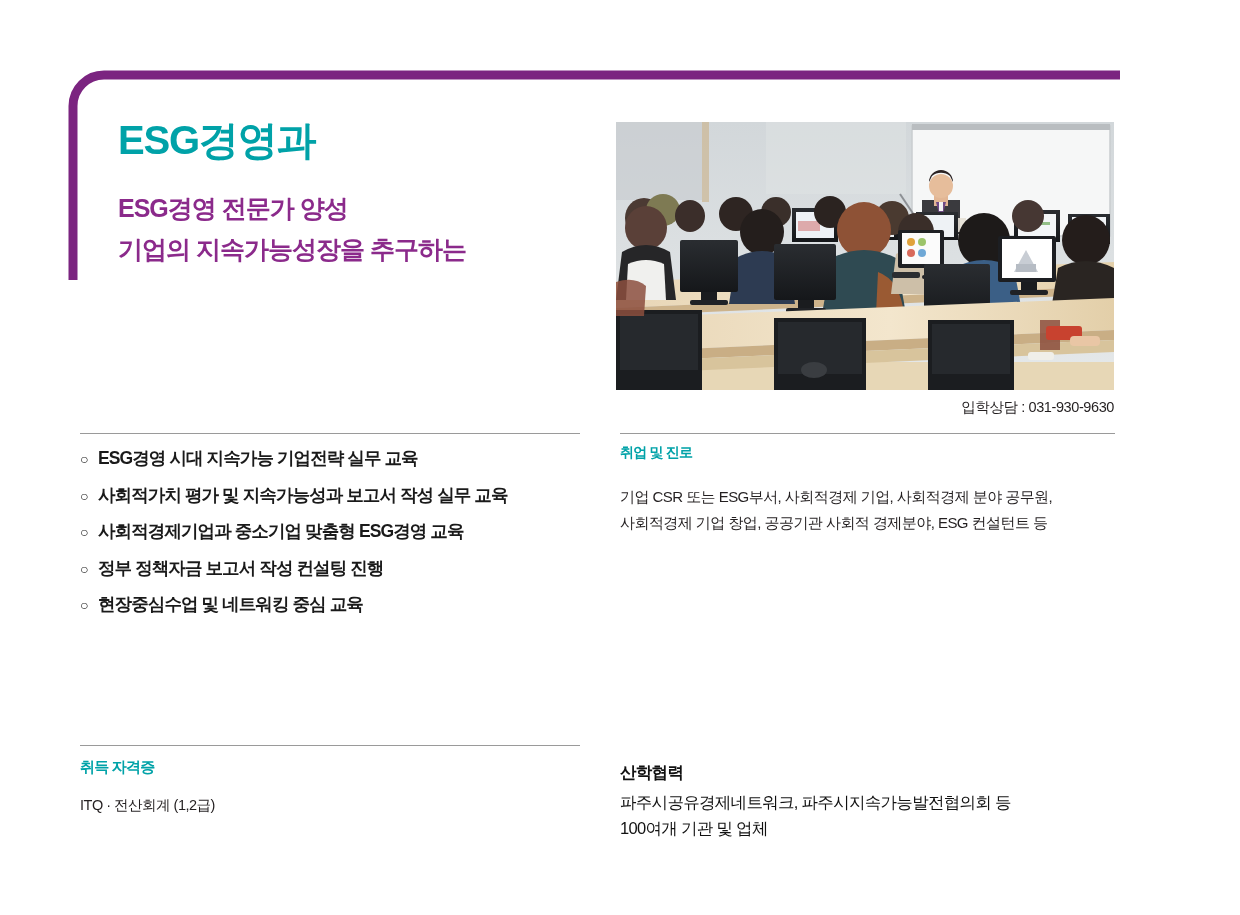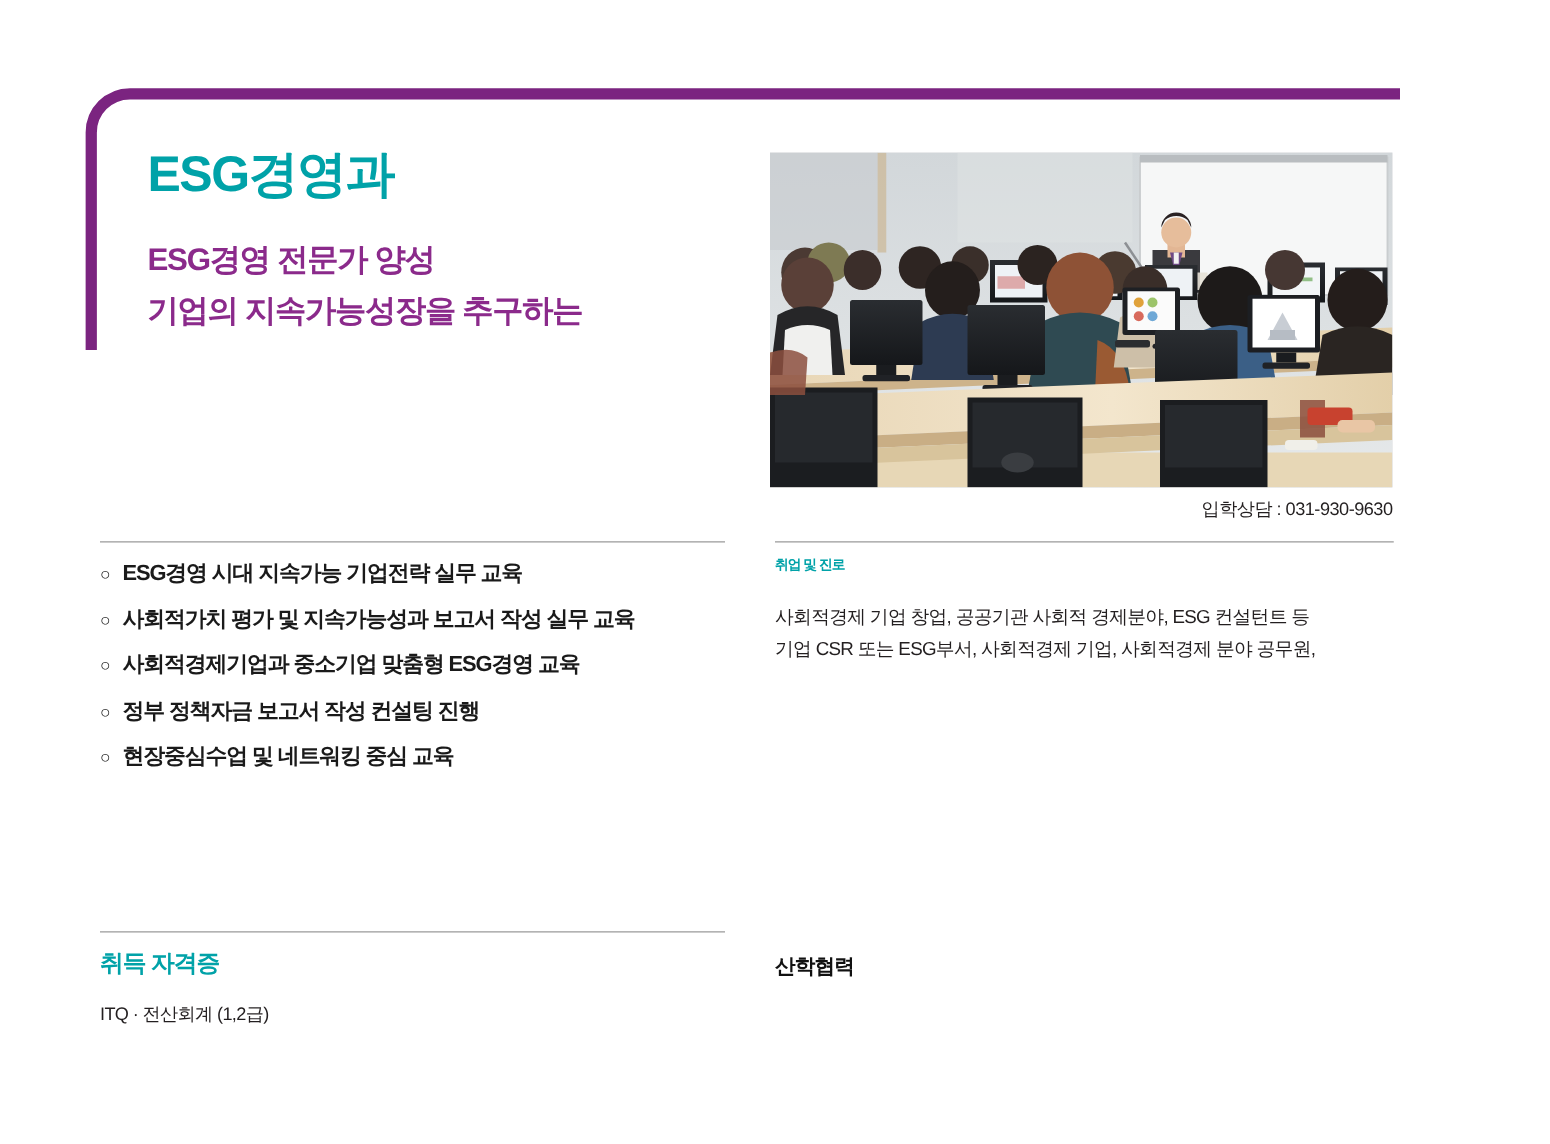--- a/index.html
+++ b/index.html
@@ -122,21 +122,21 @@
   }
 
   
   .career {
     position: absolute;
     left: 620px;
     top: 444px;
     width: 500px;
   }
   .career h3 {
-    font-size: 11px;
+    font-size: 14px;
     font-weight: 700;
     letter-spacing: -0.8px;
     color: #00a2a8;
     margin: 0 0 22px 0;
   }
   .career p {
     font-size: 15px;
     letter-spacing: -0.55px;
     line-height: 1.75;
     color: #231f20;
@@ -145,21 +145,21 @@
   .career p span { display: block; white-space: nowrap; }
 
   
   .certs {
     position: absolute;
     left: 80px;
     top: 758px;
     width: 520px;
   }
   .certs h3 {
-    font-size: 19px;
+    font-size: 15px;
     font-weight: 700;
     letter-spacing: -0.8px;
     color: #00a2a8;
     margin: 0 0 17px 0;
   }
   .certs p {
     font-size: 14.5px;
     letter-spacing: -0.5px;
     line-height: 1.6;
     color: #231f20;
@@ -375,31 +375,33 @@
     </li>
     <li>
       <span class="bull">○</span>
       <span>현장중심수업 및 네트워킹 중심 교육</span>
     </li>
   </ul>
 
   <section class="career">
     <h3>취업 및 진로</h3>
     <p>
+      <span>기업 CSR 또는 ESG부서, 사회적경제 기업, 사회적경제 분야 공무원,</span>
       <span>사회적경제 기업 창업, 공공기관 사회적 경제분야, ESG 컨설턴트 등</span>
-      <span>기업 CSR 또는 ESG부서, 사회적경제 기업, 사회적경제 분야 공무원,</span>
     </p>
   </section>
 
   <section class="certs">
     <h3>취득 자격증</h3>
     <p>
       <span>ITQ · 전산회계 (1,2급)</span>
     </p>
   </section>
 
   <section class="coop">
     <h3>산학협력</h3>
     <p>
+      <span>파주시공유경제네트워크, 파주시지속가능발전협의회 등</span>
+      <span>100여개 기관 및 업체</span>
     </p>
   </section>
 
 </div>
 
 </body></html>

